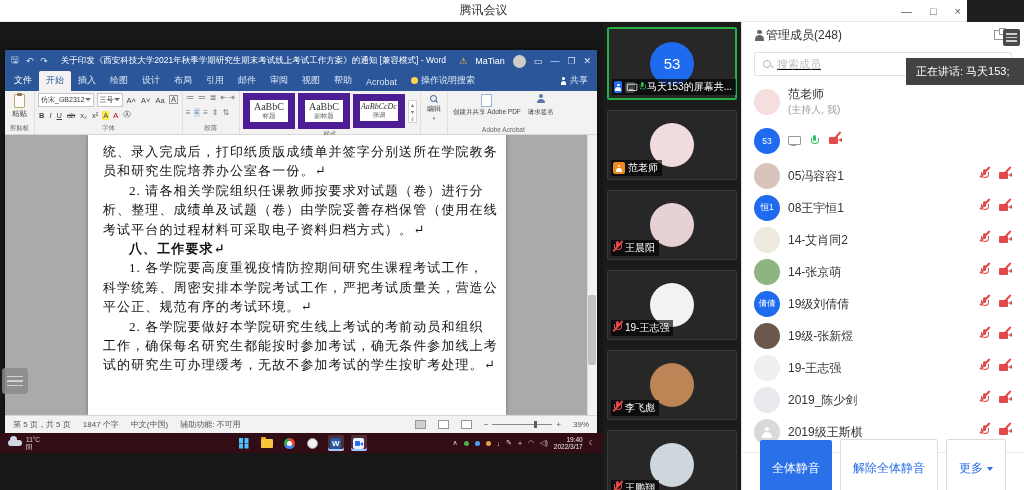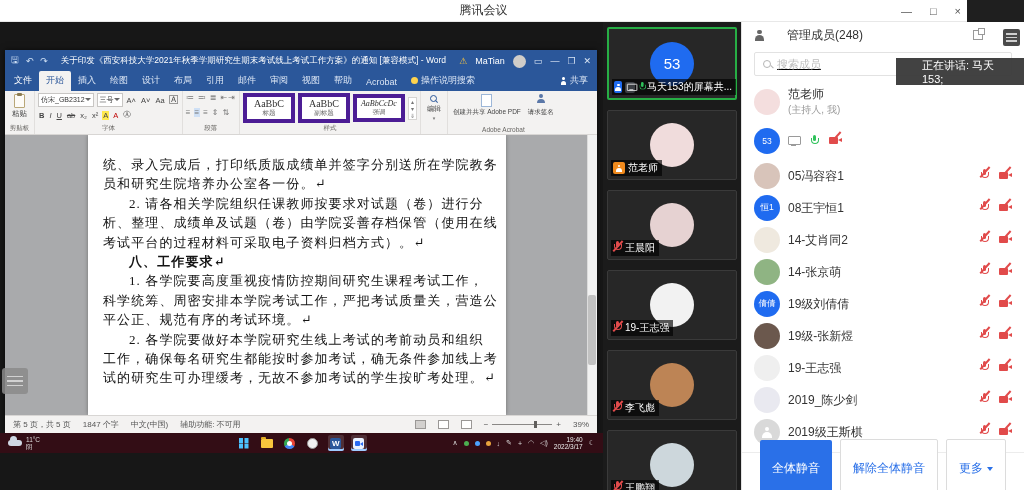--- a/index.html
+++ b/index.html
@@ -45,37 +45,37 @@
   .rrow { display:flex; align-items:center; gap:3px; }
   .paste { display:flex; flex-direction:column; align-items:center; gap:1px; font-size:7.5px; color:#444; padding:1px 4px; }
   .clip { width:11px; height:14px; background:#fdfbf7; border:1px solid #b9a778; border-radius:1px; position:relative; }
   .clip::before { content:""; position:absolute; left:2px; top:-2px; width:5px; height:3px; background:#8a7a50; border-radius:1px; }
   .fbox { background:#fff; border:1px solid #c8c6c4; font-size:7px; color:#333; padding:1px 2px; white-space:nowrap; position:relative; padding-right:8px; }
   .fbox::after { content:""; position:absolute; right:2px; top:4px; border-left:3px solid transparent; border-right:3px solid transparent; border-top:3px solid #666; }
   .fg { font-size:7.5px; color:#444; padding:0 1px; }
   .fg.b { font-weight:bold; } .fg.i { font-style:italic; } .fg.u { text-decoration:underline; }
   .fg.red { color:#c00000; } .fg.hl { background:#ffe94d; } .fg.strike { text-decoration:line-through; }
   .para-g { font-size:8px; color:#777; letter-spacing:1px; }
-  .stylebox { width:52px; background:#fff; border:4px solid #4c1d95; text-align:center; padding:1px 0; }
+  .stylebox { width:52px; background:#fff; border:7px solid #4c1d95; text-align:center; padding:1px 0; }
   .stylebox .sample { font-size:10px; color:#333; font-family:"Liberation Serif","DejaVu Serif",serif; }
   .stylebox .sample.small { font-size:8px; font-style:italic; }
   .stylebox .slabel { font-size:6.5px; color:#666; }
   .sscroll { width:9px; display:flex; flex-direction:column; justify-content:space-between; align-items:center; font-size:6px; color:#777; border:1px solid #d6d4d2; background:#fff; }
   .magnify { width:8px; height:8px; position:relative; display:inline-block; }
   .magnify::before { content:""; position:absolute; left:0; top:0; width:5px; height:5px; border:1.3px solid #2b579a; border-radius:50%; }
   .magnify::after { content:""; position:absolute; left:5.5px; top:5.5px; width:3px; height:1.3px; background:#2b579a; transform:rotate(45deg); }
   .editbtn { display:flex; flex-direction:column; align-items:center; font-size:7px; color:#444; gap:1px; padding:2px 3px; }
   .adobebtn { display:flex; flex-direction:column; align-items:center; font-size:6.5px; color:#444; text-align:center; padding:1px 2px; gap:1px; }
   .adoc { width:11px; height:13px; background:#fff; border:1px solid #9db7d8; position:relative; }
   .aperson { width:11px; height:13px; position:relative; color:#5b78a8; }
 
   
   .docarea { height:280px; background:#a9aaac; position:relative; overflow:hidden; }
   .page { position:absolute; left:83px; top:0; bottom:0; width:418px; background:#fff;
-    box-shadow:0 0 4px rgba(0,0,0,.35); padding:20px 13px 0 15px; }
+    box-shadow:0 0 4px rgba(0,0,0,.35); padding:7px 13px 0 15px; }
   .dline { font-family:"Liberation Serif","DejaVu Serif",serif; font-size:13px; line-height:19.4px;
     color:#141414; letter-spacing:1.1px; white-space:nowrap; }
   .dline.ind { text-indent:26px; }
   .dline.bold { font-weight:bold; }
   .vscroll { position:absolute; right:0; top:0; bottom:0; width:10px; background:#f1f1f1; border-left:1px solid #dcdcdc; }
   .vthumb { position:absolute; right:1px; top:160px; width:8px; height:70px; background:#c1c1c1; border-radius:2px; }
 
   
   .wstatus { height:18px; background:#f3f2f1; border-top:1px solid #d8d6d4; display:flex; align-items:center;
     padding:0 8px; font-size:8px; color:#555; gap:12px; }
@@ -146,21 +146,21 @@
   .tile .avatar { width:44px; height:44px; border-radius:50%; display:flex; align-items:center; justify-content:center;
     color:#fff; font-size:15px; }
   .tile .tlabel { position:absolute; left:3px; bottom:3px; background:rgba(0,0,0,.65); color:#fff; font-size:10px;
     display:flex; align-items:center; gap:3px; padding:1px 4px 1px 2px; max-width:124px; white-space:nowrap; overflow:hidden; }
   .sbadge { width:13px; height:11px; background:#3c3f44; border-radius:2px; display:inline-flex; align-items:center; justify-content:center; }
   .sbadge .mon-ico { width:9px; height:8px; color:#fff; transform:scale(.8); }
   .micwrap { position:relative; display:inline-block; }
 
   
   .panel { position:absolute; left:741px; top:22px; width:283px; height:468px; background:#fff; border-left:1px solid #e3e3e3; }
-  .phead { height:26px; display:flex; align-items:center; gap:22px; padding:0 12px; }
+  .phead { height:26px; display:flex; align-items:center; gap:1px; padding:0 12px; }
   .phead .ptitle { font-size:12px; color:#333; }
   .phead .spacer { flex:1; }
   .popout { width:10px; height:10px; border:1px solid #999; position:relative; }
   .popout::after { content:""; position:absolute; right:-3px; top:-3px; width:5px; height:5px; background:#fff; border:1px solid #999; }
   .pclose { color:#999; font-size:12px; }
   .hamburger { position:absolute; right:3px; top:6px; width:17px; height:17px; background:#4a4a4a; border-radius:2px;
     display:flex; flex-direction:column; justify-content:center; gap:2px; padding:0 3px; }
   .hamburger i { height:1.5px; background:#cfcfcf; display:block; }
   .searchrow { padding:4px 12px 6px;text-decoration:underline; }
   .searchbox { height:24px; border:1px solid #e2e2e2; border-radius:2px; display:flex; align-items:center; gap:5px; padding:0 8px; }
@@ -179,22 +179,22 @@
   .msub { font-size:10px; color:#9a9a9a; }
   .mics { display:flex; align-items:center; gap:10px; }
   .pfoot { position:absolute; left:0; bottom:8px; width:100%; height:30px; border-top:1px solid #ececec;
     display:flex; align-items:center; justify-content:center; gap:8px; padding-top:2px; }
   .btn { font-size:12px; padding:20px 12px; border-radius:2px; cursor:pointer; }
   .btn.primary { background:#2a70e8; color:#fff; }
   .btn.outline { background:#fff; color:#2a70e8; border:1px solid #dcdcdc; display:flex; align-items:center; gap:4px; }
   .caret { width:0; height:0; border-left:3.5px solid transparent; border-right:3.5px solid transparent; border-top:4px solid #2a70e8; display:inline-block; }
 
   
-  .tooltip { position:absolute; right:0; top:58px; width:128px; height:27px; background:rgba(58,58,58,.96);
-    color:#fff; font-size:11px; display:flex; align-items:center; padding:0 26px; z-index:50; }
+  .tooltip { position:absolute; right:0; top:58px; width:118px; height:27px; background:rgba(58,58,58,.96);
+    color:#fff; font-size:11px; display:flex; align-items:center; padding:0 10px; z-index:50; }
 </style>
 </head>
 <body>
 
 <div class="titlebar">
   <span class="tb-title">腾讯会议</span>
   <div class="tb-controls">
     <span>—</span>
     <span>□</span>
     <span>×</span>

